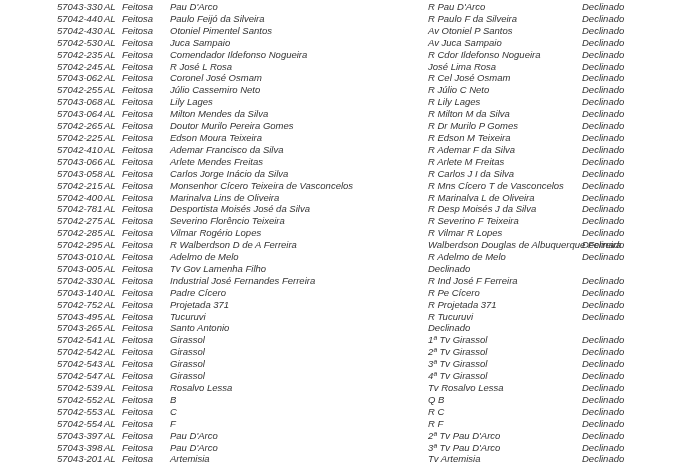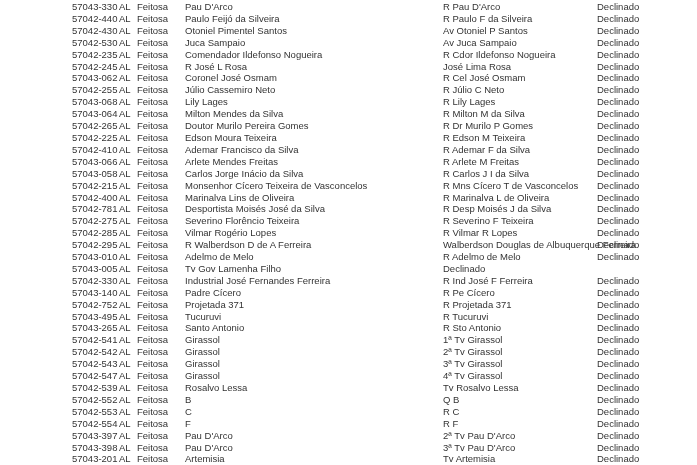--- a/index.html
+++ b/index.html
@@ -21,26 +21,27 @@
   }
   .table-body {
     position: absolute;
     top: 1px;
     left: 0;
     width: 697px;
   }
   .row {
     display: grid;
     grid-template-columns: 47px 18px 48px 258px 154px auto;
-    margin-left: 72px;
+    margin-left: 57px;
     height: 11.92px;
     line-height: 11.92px;
     font-size: 9.5px;
     color: #333333;
     white-space: nowrap;
+    font-style: italic;
   }
   .cell {
     overflow: visible;
   }
 </style>
 </head>
 <body>
 
 <div class="page">
   <div class="table-body">
@@ -284,21 +285,20 @@
     <span class="cell c-street">Tucuruvi</span>
     <span class="cell c-address">R Tucuruvi</span>
     <span class="cell c-status">Declinado</span>
   </div>
 
   <div class="row">
     <span class="cell c-cep">57043-265</span>
     <span class="cell c-uf">AL</span>
     <span class="cell c-district">Feitosa</span>
     <span class="cell c-street">Santo Antonio</span>
-    <span class="cell c-address">R Sto Antonio</span>
     <span class="cell c-status">Declinado</span>
   </div>
 
   <div class="row">
     <span class="cell c-cep">57042-541</span>
     <span class="cell c-uf">AL</span>
     <span class="cell c-district">Feitosa</span>
     <span class="cell c-street">Girassol</span>
     <span class="cell c-address">1ª Tv Girassol</span>
     <span class="cell c-status">Declinado</span>

